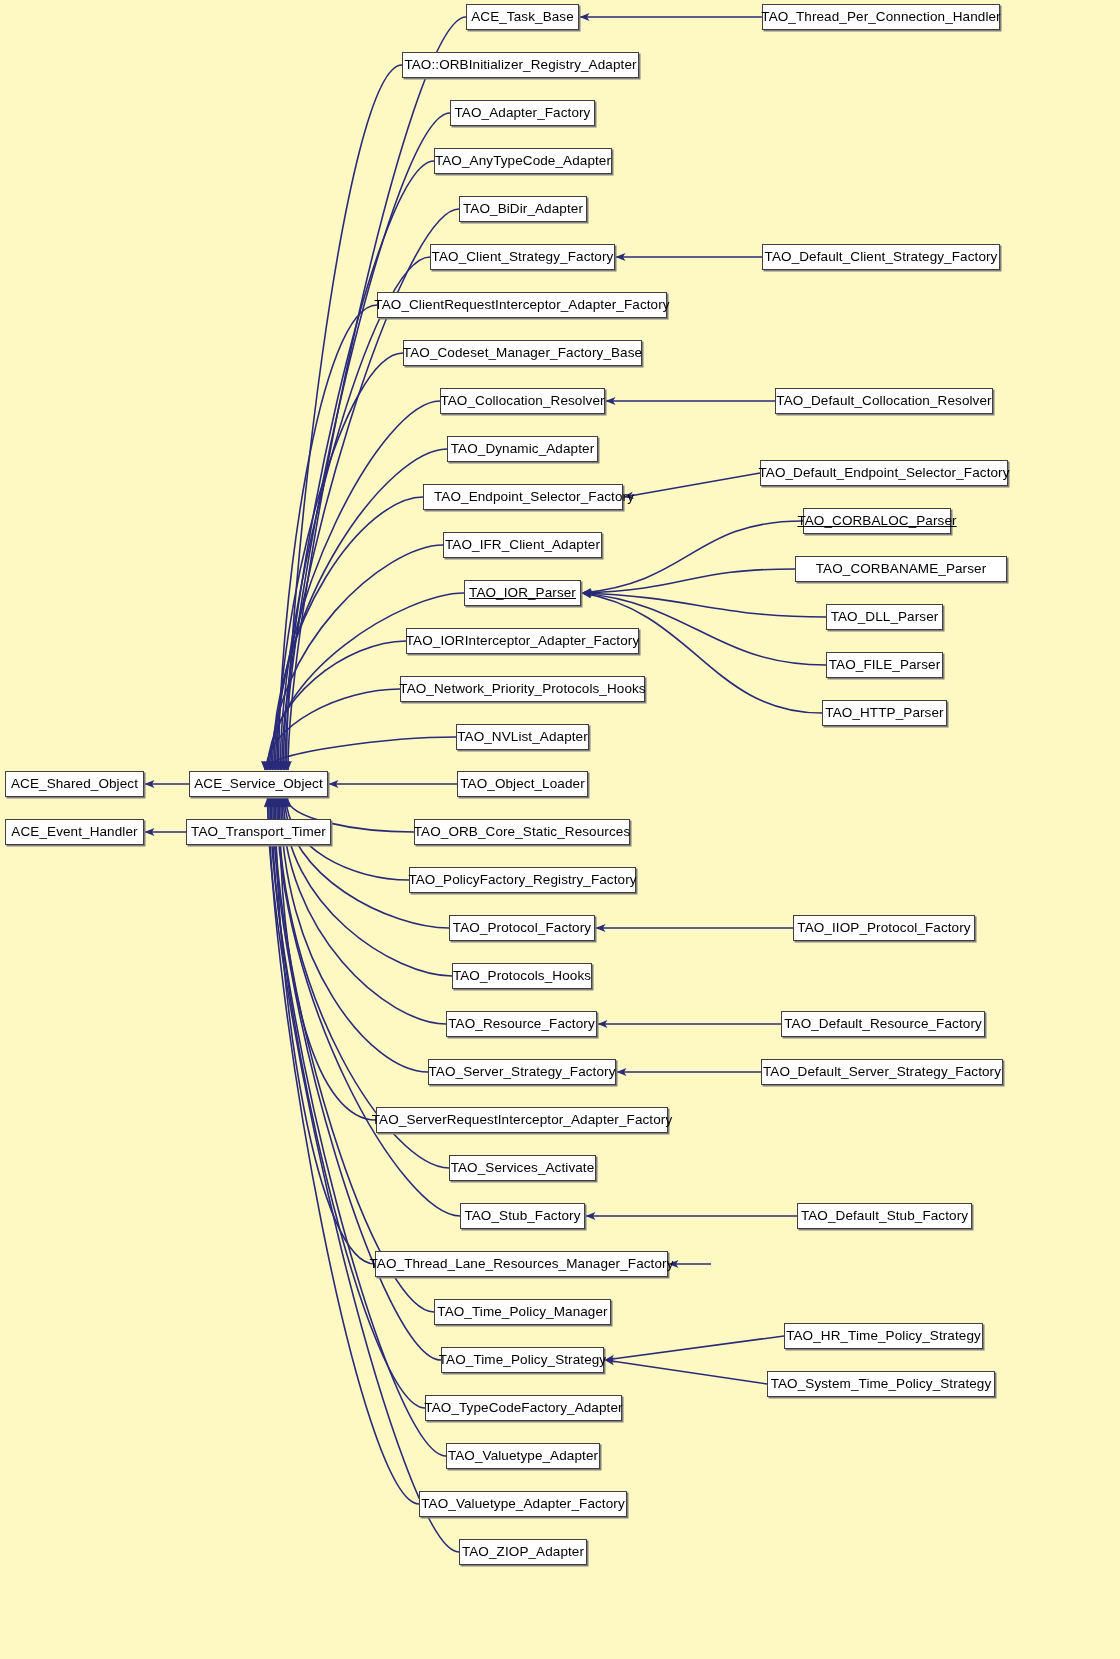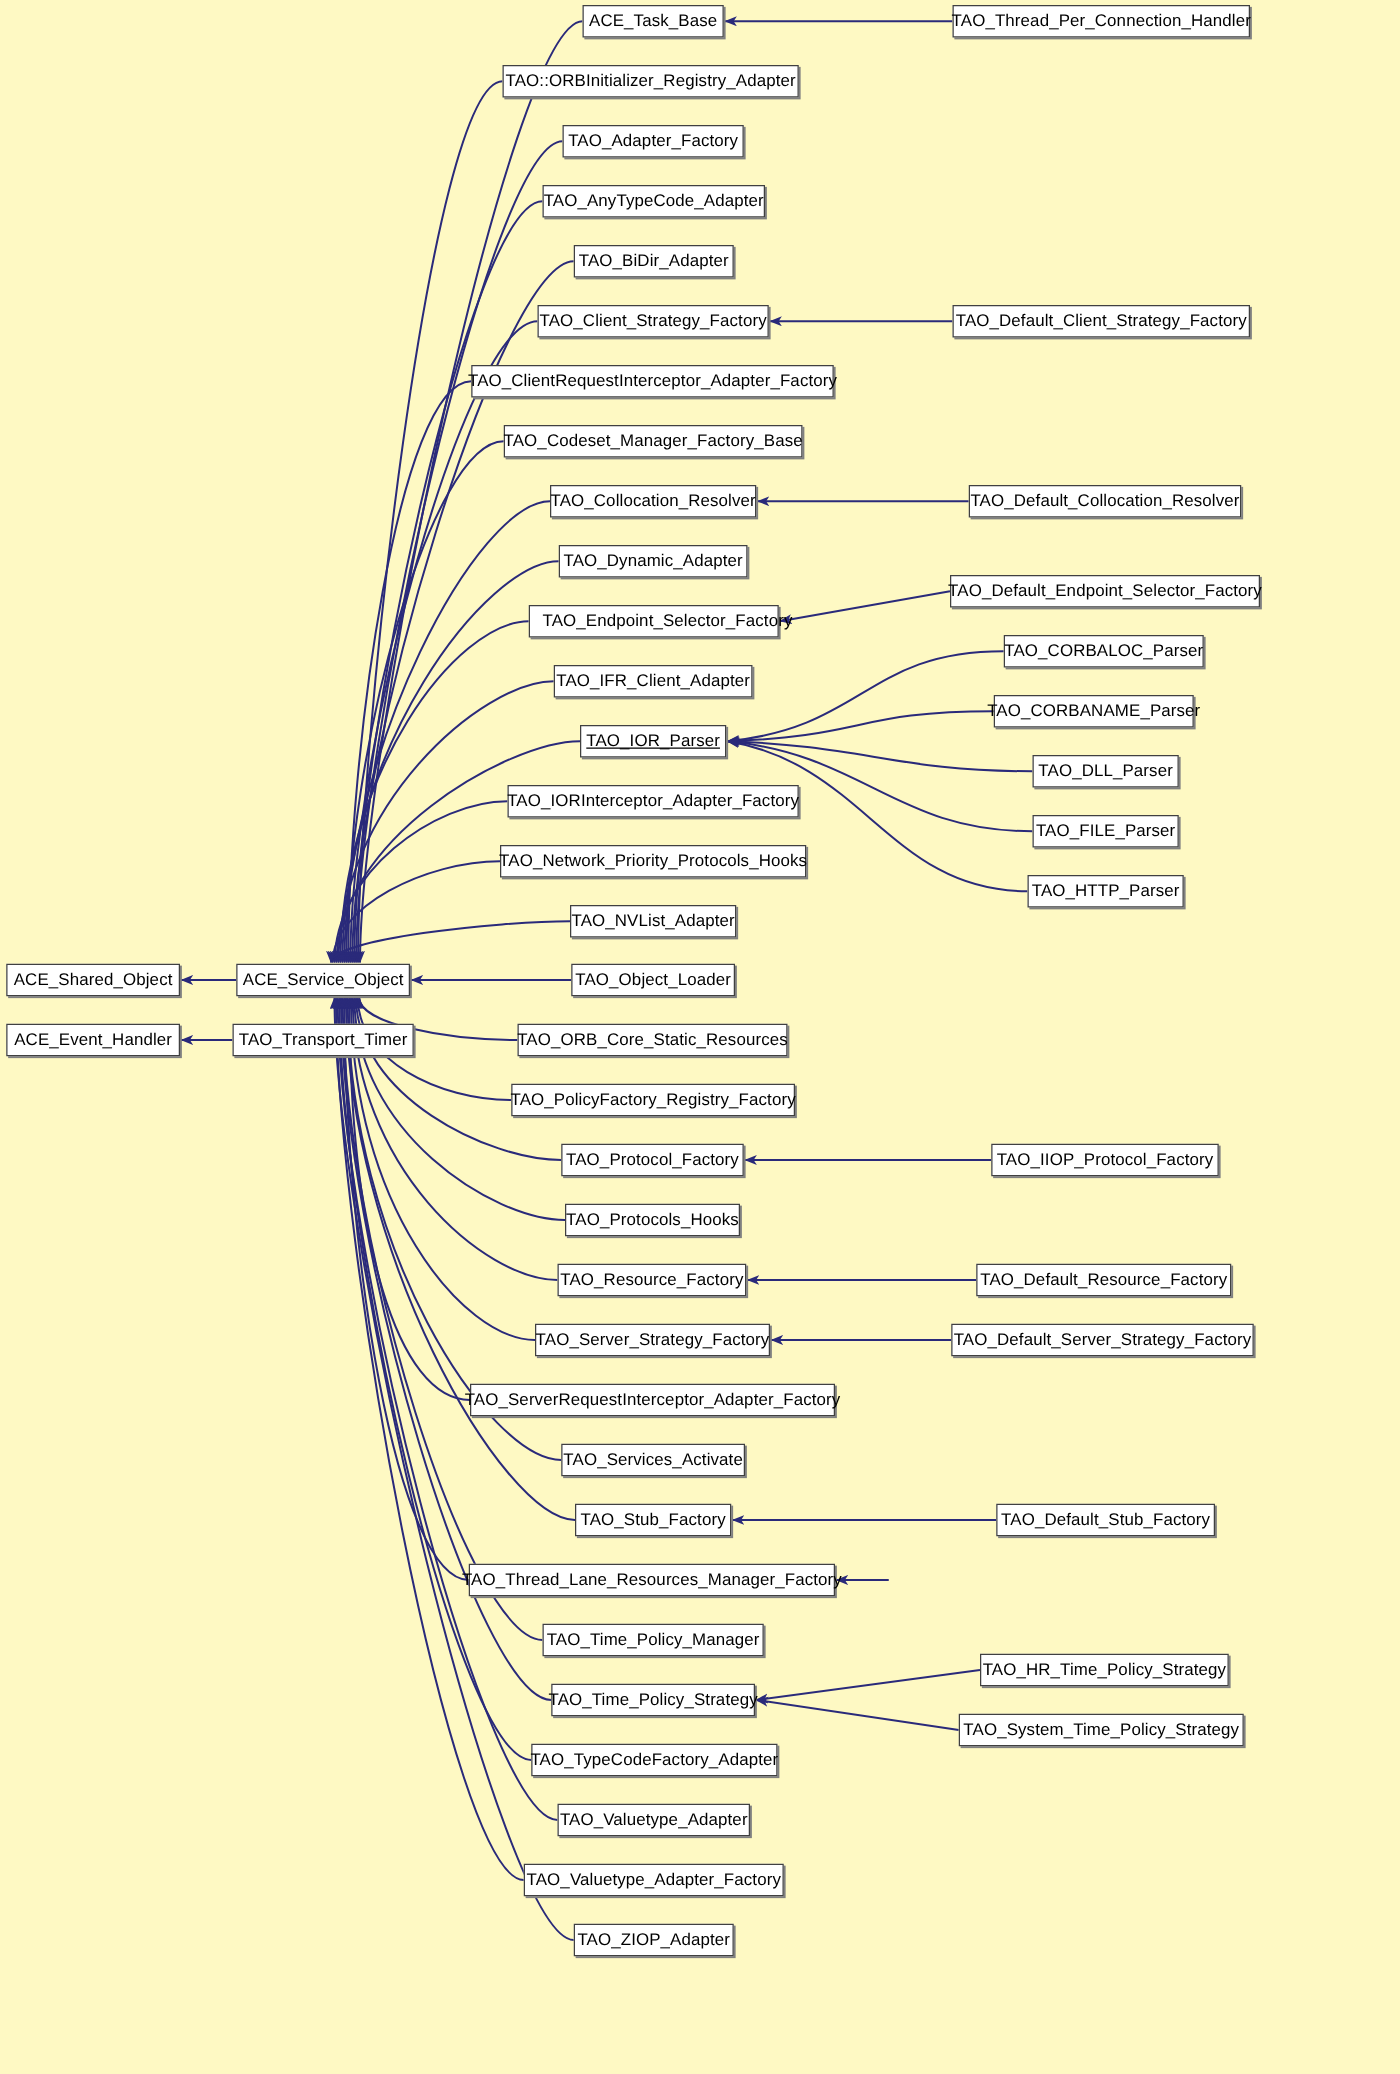--- a/index.html
+++ b/index.html
@@ -137,27 +137,27 @@
     </div>
     <div class="node" style="left: 447px; top: 436px; width: 151px;">
       <span>TAO_Dynamic_Adapter</span>
     </div>
     <div class="node" style="left: 423px; top: 484px; width: 200px; padding-left: 22px;">
       <span>TAO_Endpoint_Selector_Factory</span>
     </div>
     <div class="node" style="left: 760px; top: 460px; width: 248px;">
       <span>TAO_Default_Endpoint_Selector_Factory</span>
     </div>
-    <div class="node" style="left: 803px; top: 508px; width: 160px;">
+    <div class="node" style="left: 803px; top: 508px; width: 148px; text-decoration: underline;">
       <span>TAO_CORBALOC_Parser</span>
     </div>
     <div class="node" style="left: 443px; top: 532px; width: 159px;">
       <span>TAO_IFR_Client_Adapter</span>
     </div>
-    <div class="node" style="left: 795px; top: 556px; width: 160px;">
+    <div class="node" style="left: 795px; top: 556px; width: 212px;">
       <span>TAO_CORBANAME_Parser</span>
     </div>
     <div class="node" style="left: 464px; top: 580px; width: 117px; text-decoration: underline;">
       <span>TAO_IOR_Parser</span>
     </div>
     <div class="node" style="left: 826px; top: 604px; width: 117px;">
       <span>TAO_DLL_Parser</span>
     </div>
     <div class="node" style="left: 406px; top: 628px; width: 233px;">
       <span>TAO_IORInterceptor_Adapter_Factory</span>

